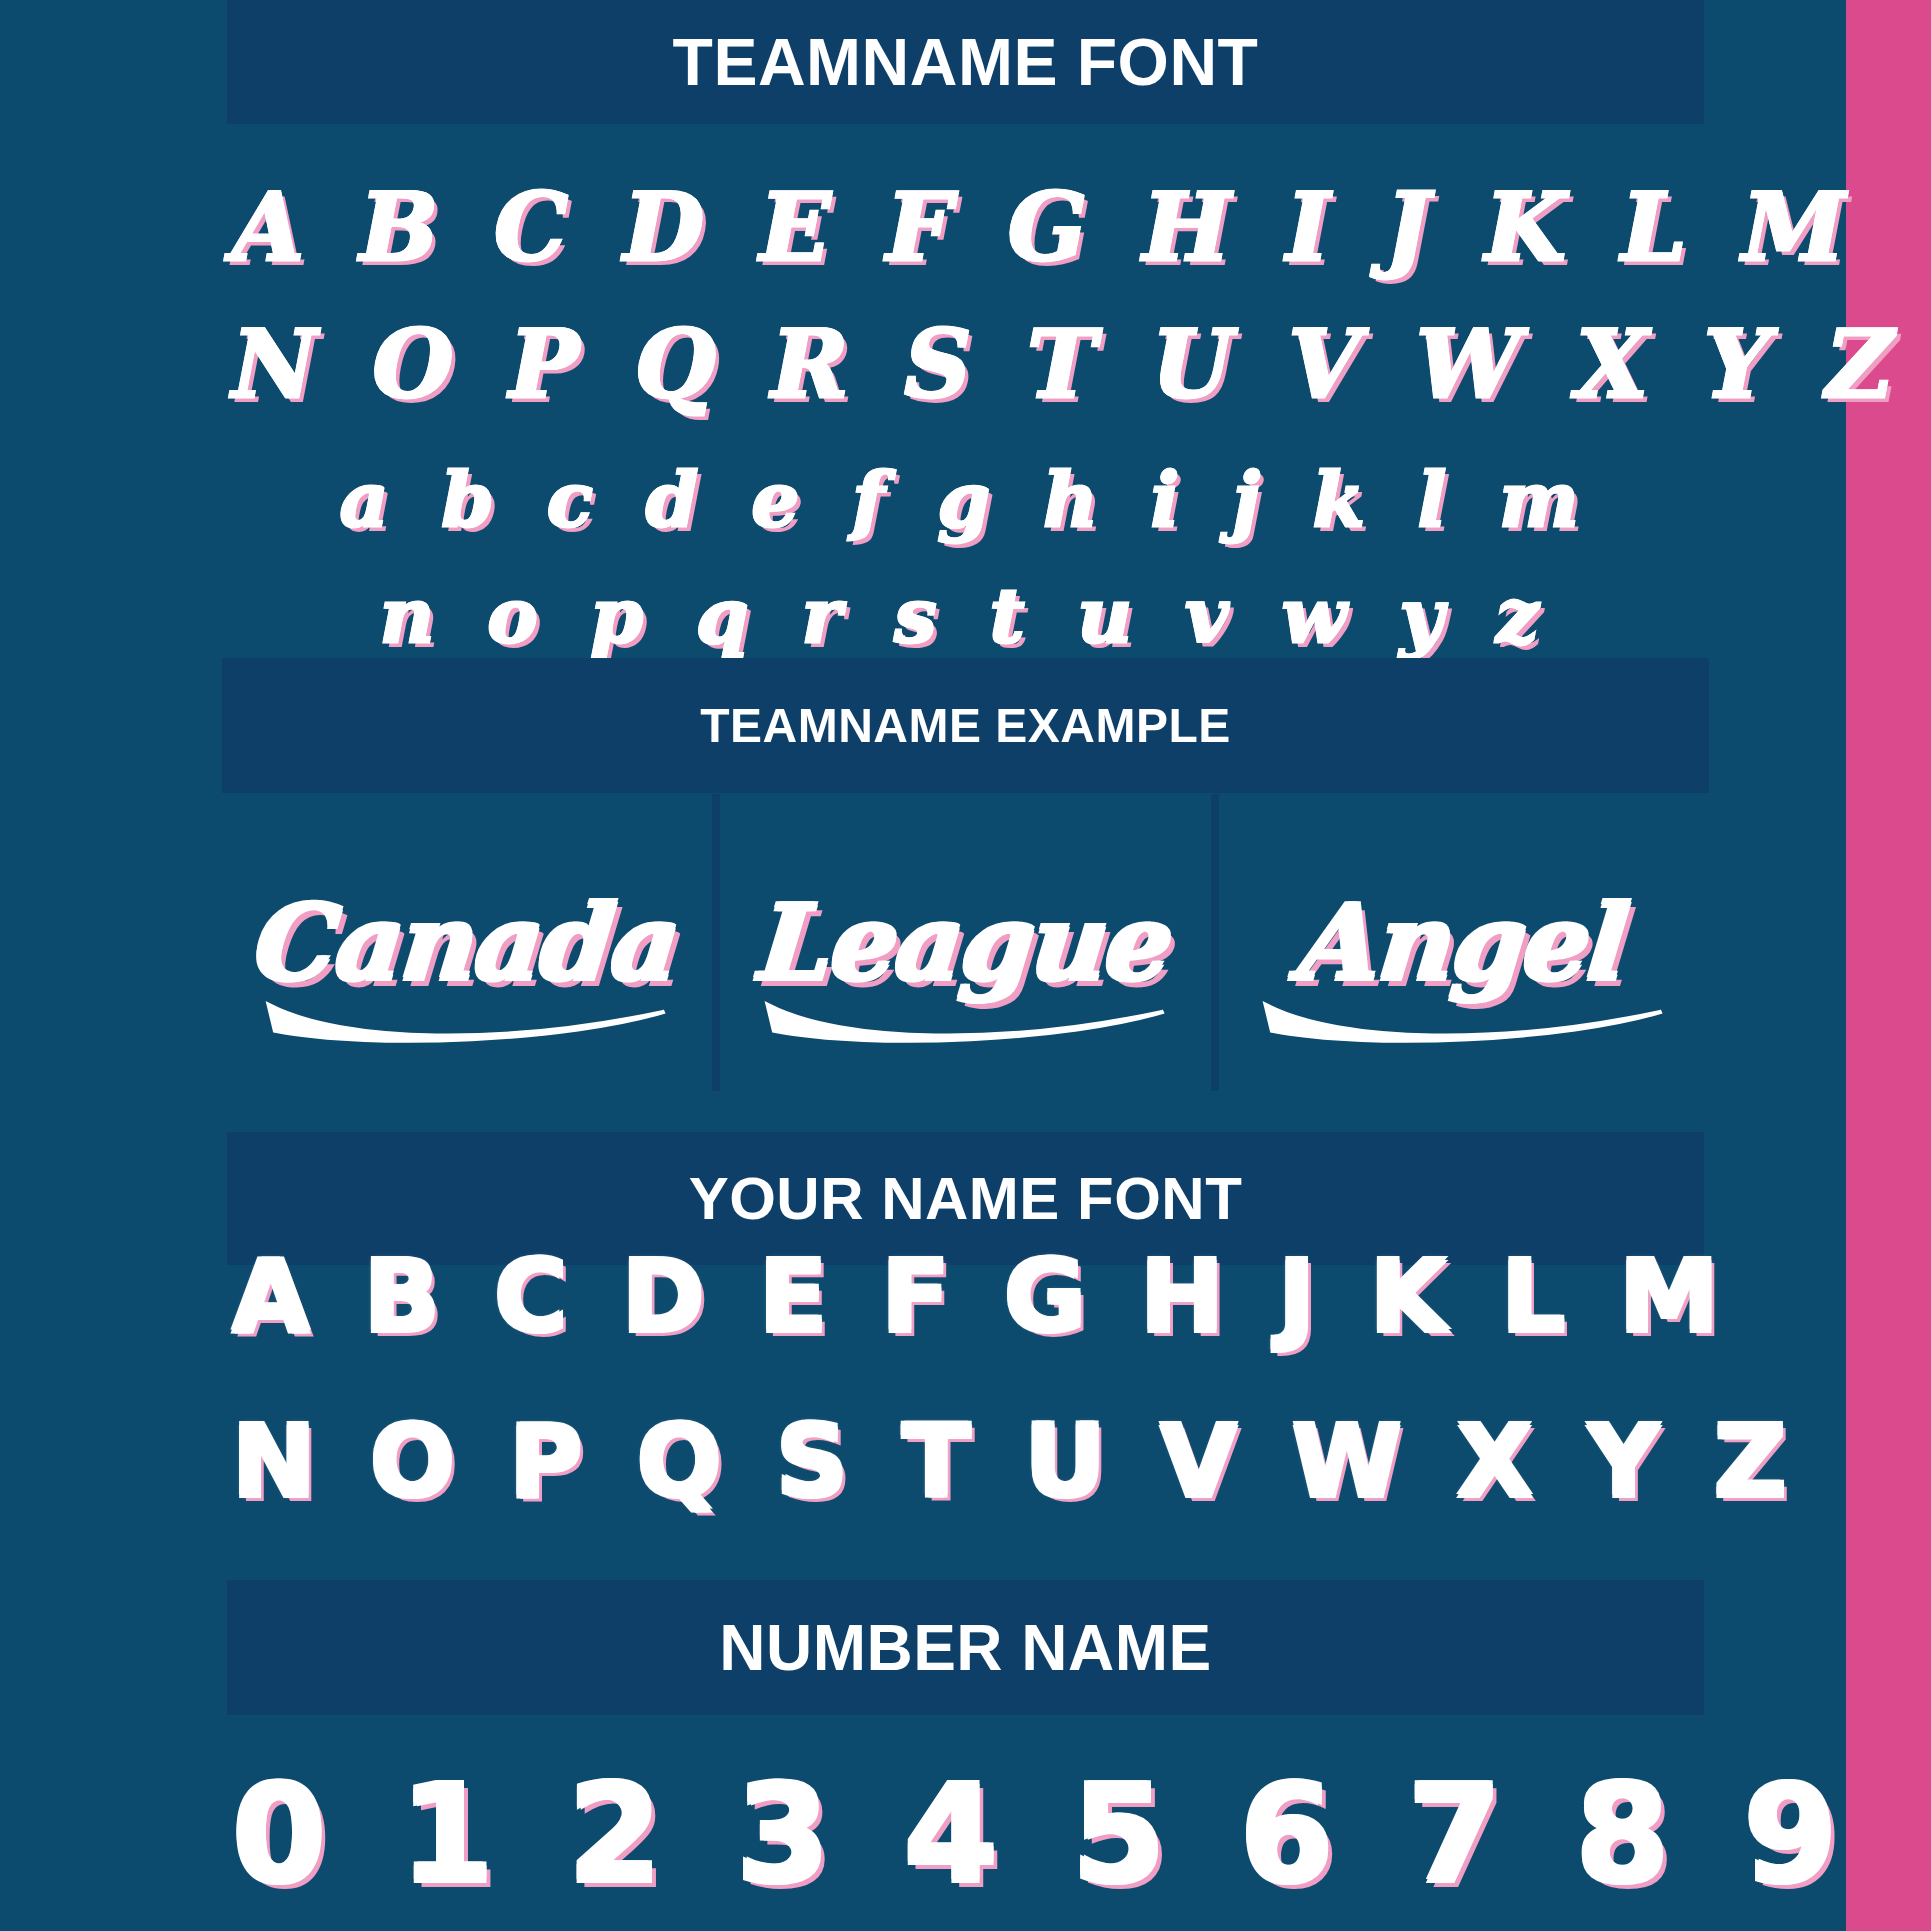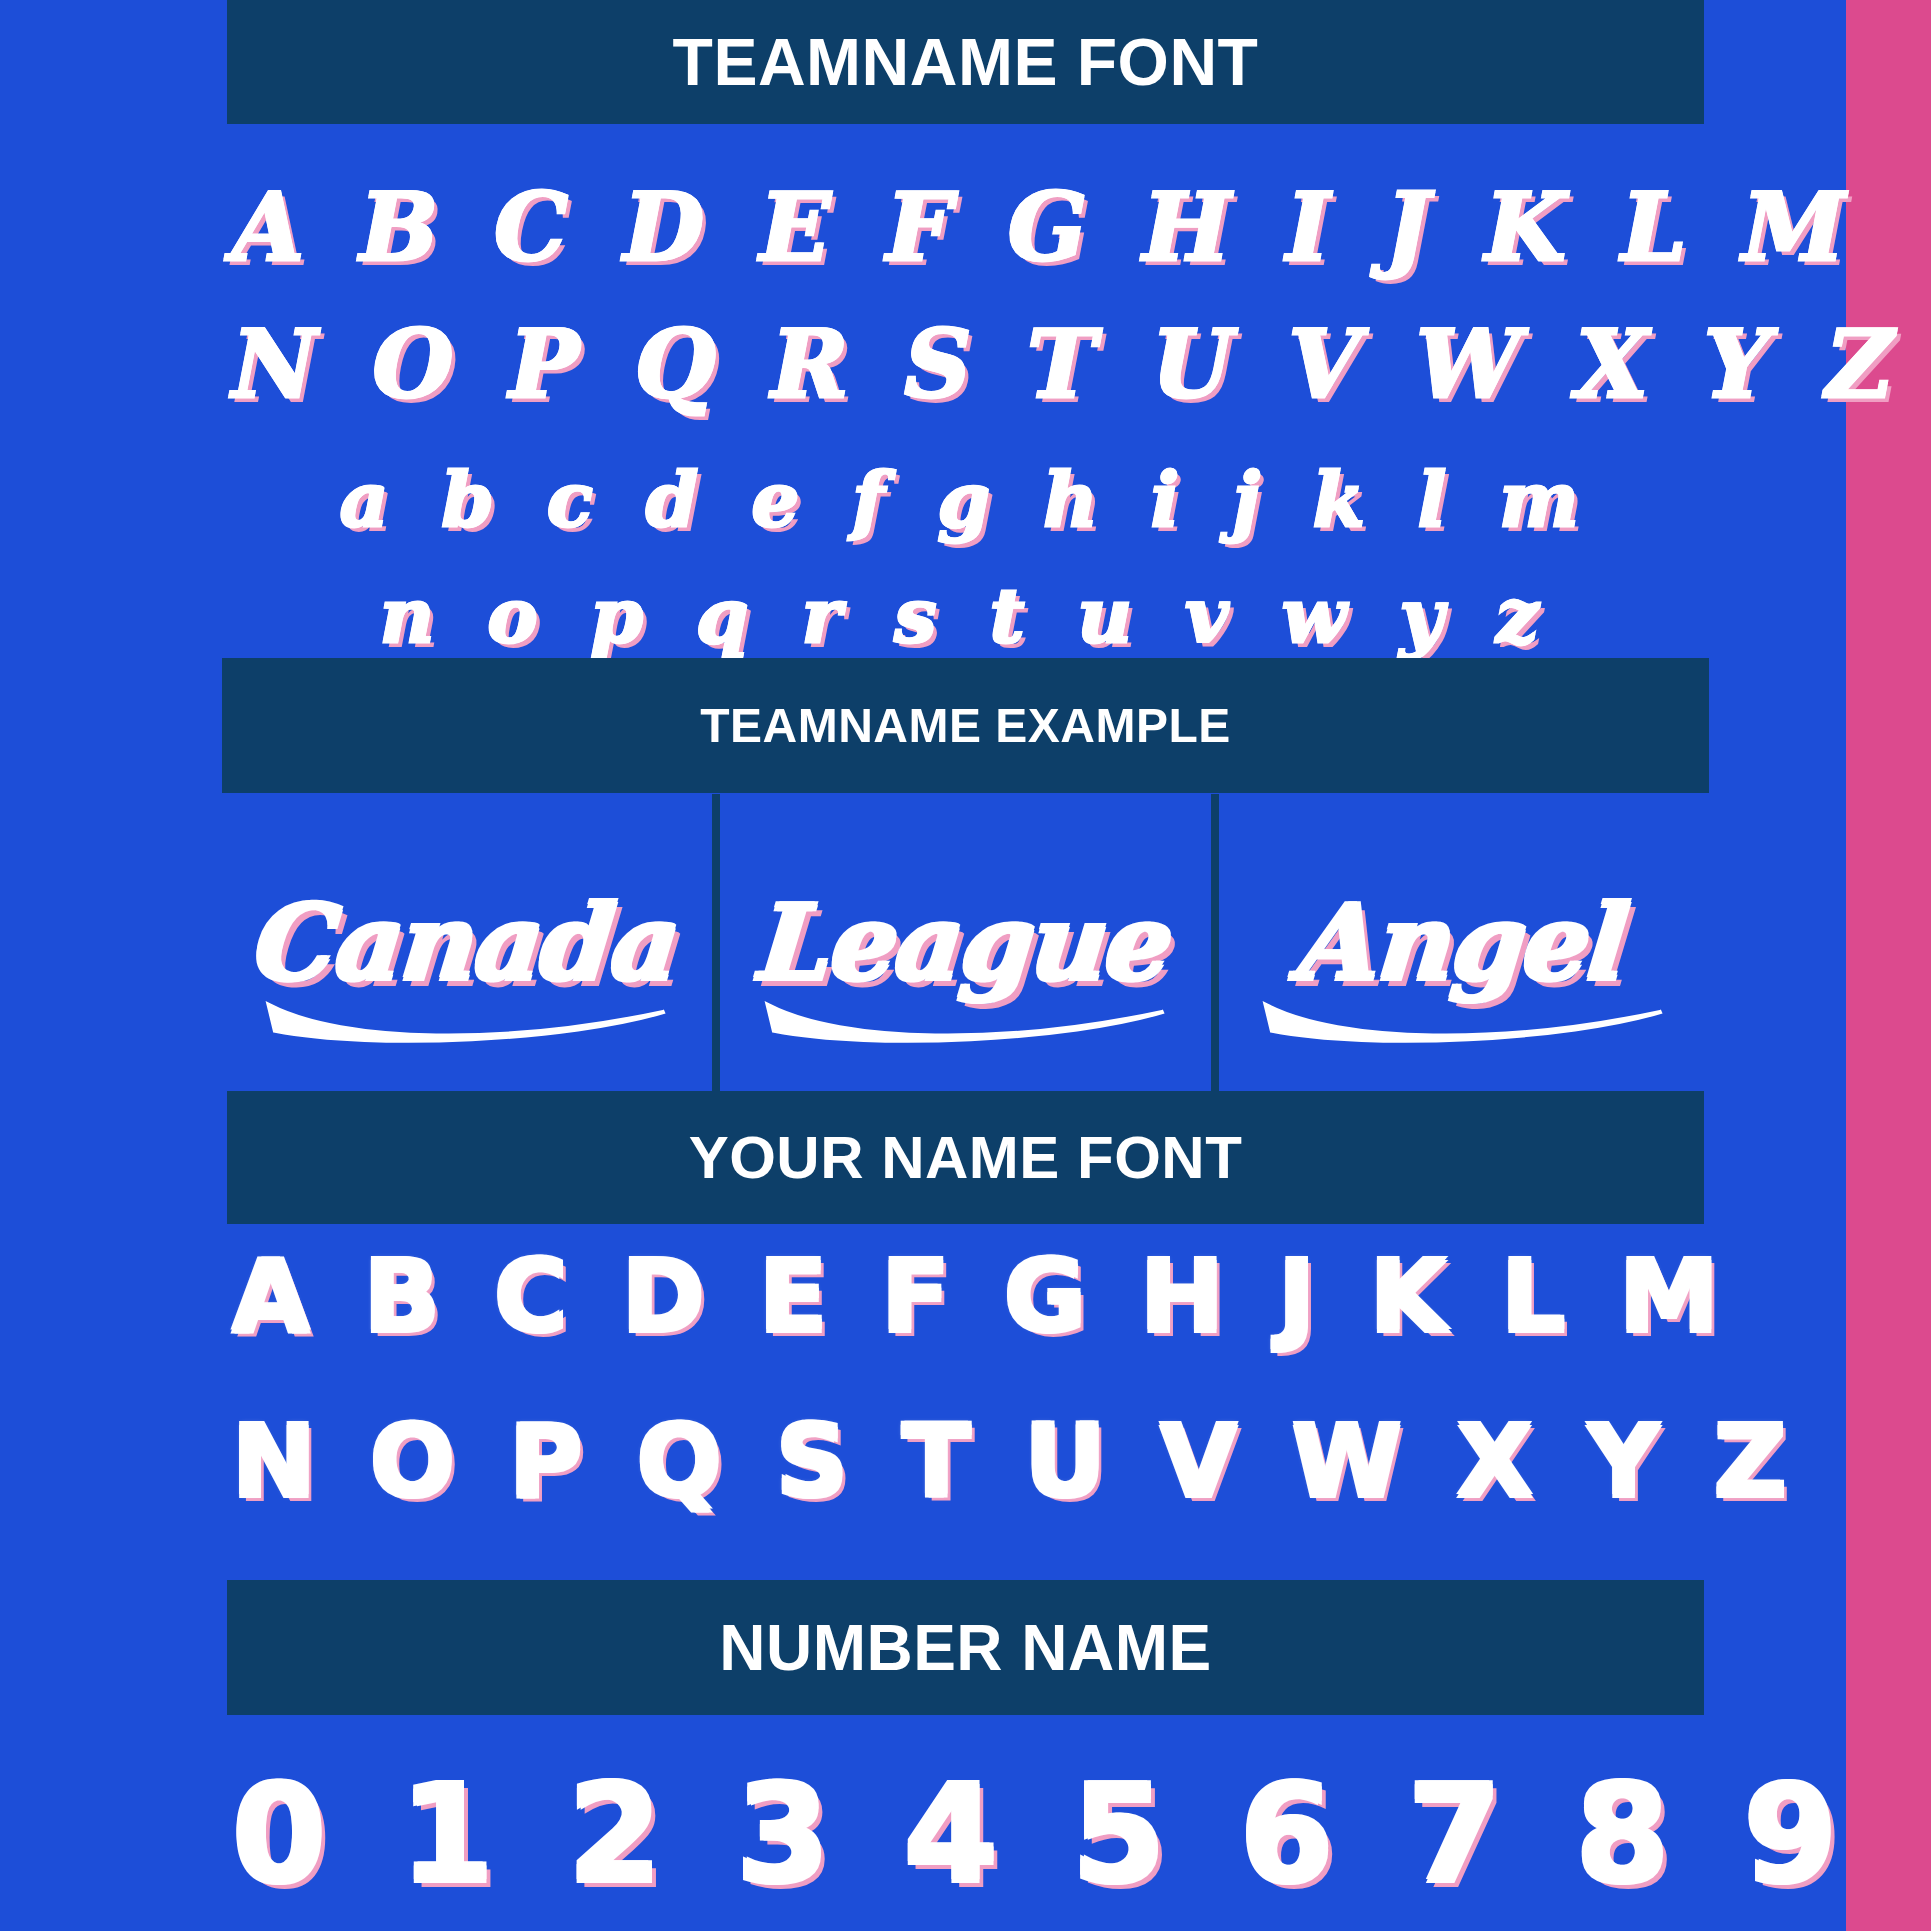--- a/index.html
+++ b/index.html
@@ -10,21 +10,21 @@
     width: 1931px;
     height: 1931px;
     background: #dc4a8e;
     font-family: "Liberation Sans", sans-serif;
     overflow: hidden;
   }
   .page {
     position: relative;
     width: 1846px;
     height: 1931px;
-    background: #1d4ed8;
+    background: #0c4a6e;
     box-sizing: border-box;
   }
 
   
   .bar {
     background: #0d3f69;
     color: #ffffff;
     text-align: center;
     font-weight: bold;
     letter-spacing: 0.5px;
@@ -40,21 +40,21 @@
     font-size: 66px;
   }
   .bar-teamname-example {
     position: absolute;
     left: 222px; top: 658px;
     width: 1487px; height: 135px;
     font-size: 48px;
   }
   .bar-yourname-font {
     position: absolute;
-    left: 227px; top: 1091px;
+    left: 227px; top: 1132px;
     width: 1477px; height: 133px;
     font-size: 60px;
   }
   .bar-number-font {
     position: absolute;
     left: 227px; top: 1580px;
     width: 1477px; height: 135px;
     font-size: 64px;
   }
 

